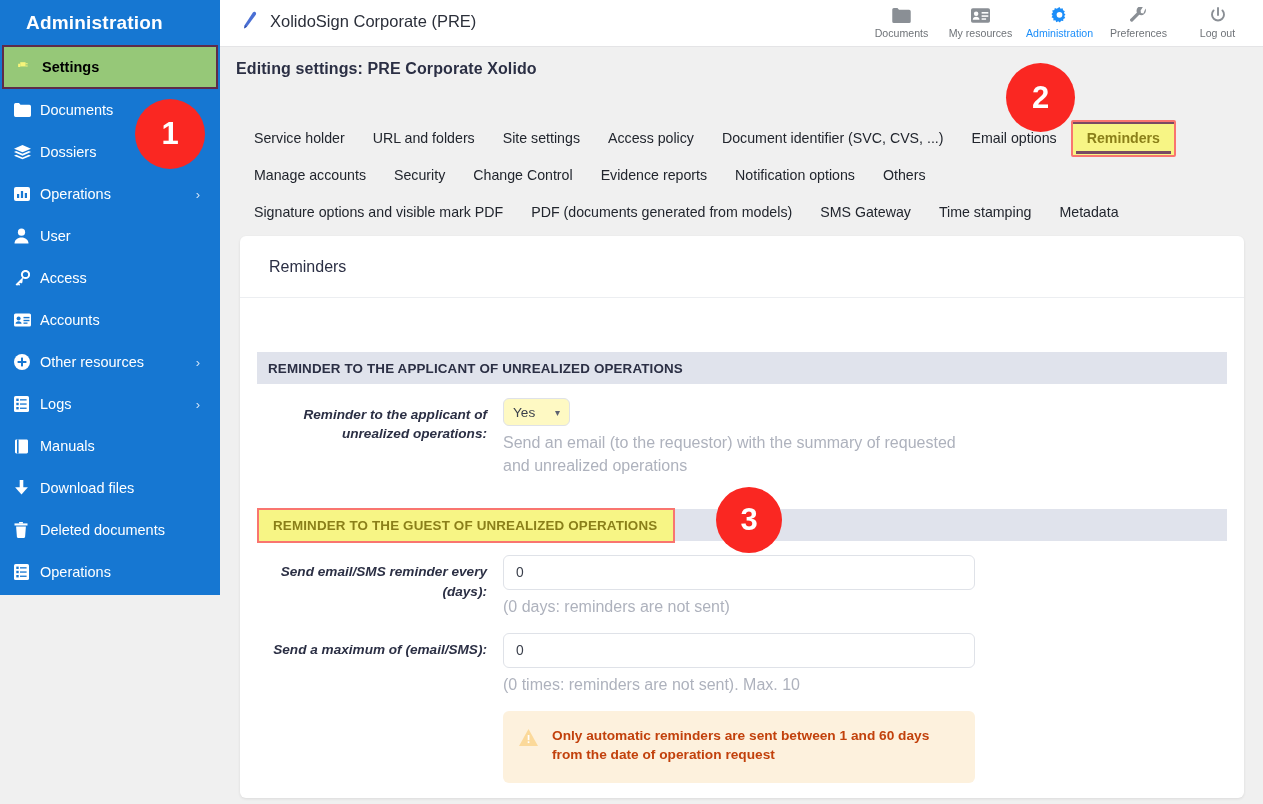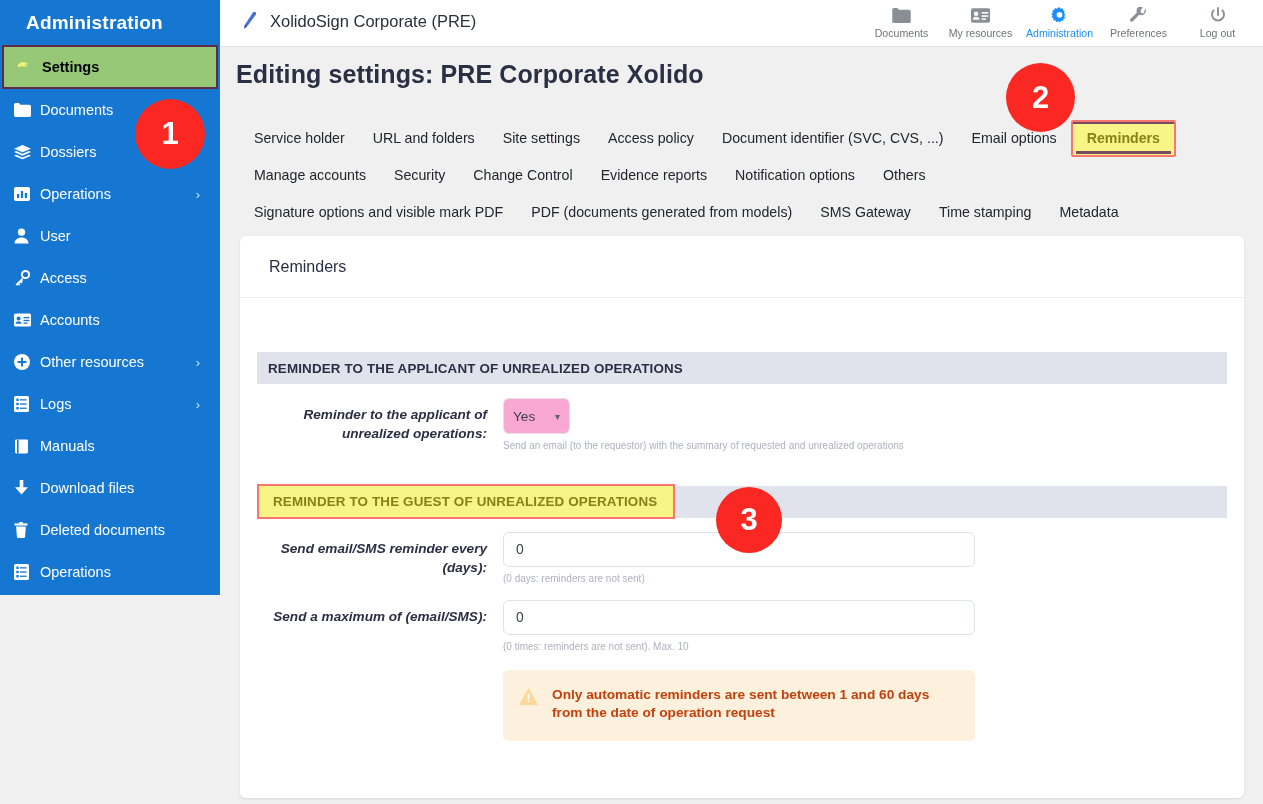--- a/index.html
+++ b/index.html
@@ -74,21 +74,21 @@
     display:flex; flex-direction:column; align-items:center; gap:3px;
     font-size:10.6px; color:#6f7378;
     cursor:pointer; padding-top:4px;
   }
   .topnav-item .tn-ico{ height:17px; display:flex; align-items:center; justify-content:center; }
   .topnav-item.active{ color:#1c8ef9; }
 
   
   #page-title{
     position:absolute; left:236px; top:60px;
-    font-size:25px; font-weight:bold; color:#2b2f44;
+    font-size:16px; font-weight:bold; color:#2b2f44;
     letter-spacing:.1px;
   }
 
   
   #tabs{
     position:absolute; left:240px; top:120px; width:1010px;
   }
   .tab-row{ display:flex; align-items:center; height:37px; }
   .tab{
     font-size:14.2px; color:#22262e;
@@ -152,28 +152,28 @@
     text-align:right;
     padding-right:16px;
     font-size:13.6px; font-weight:bold; color:#2b2f44;
     line-height:1.42;
     padding-top:7px;
     font-style:italic;
   }
   .form-field{ flex:1; }
   .select-box{
     display:inline-flex; align-items:center; justify-content:space-between;
-    width:67px; height:36px;
+    width:67px; height:28px;
     border:1px solid #dfe2e8; border-radius:6px;
-    background:#f9a8d4; padding:0 9px;
+    background:#fef9c3; padding:0 9px;
     font-size:13.6px; color:#3a3f4b; cursor:pointer;
   }
   .select-box .caret{ font-size:10px; color:#5c6170; }
   .hint{
-    font-size:10px; color:#aeb2bd;
+    font-size:16px; color:#aeb2bd;
     margin-top:5px; line-height:1.45; max-width:480px;
   }
   .text-input{
     width:472px; height:35px;
     border:1px solid #dfe2e8; border-radius:6px;
     background:#fff;
     display:flex; align-items:center;
     padding:0 12px;
     font-size:13.8px; color:#3a3f4b;
   }

